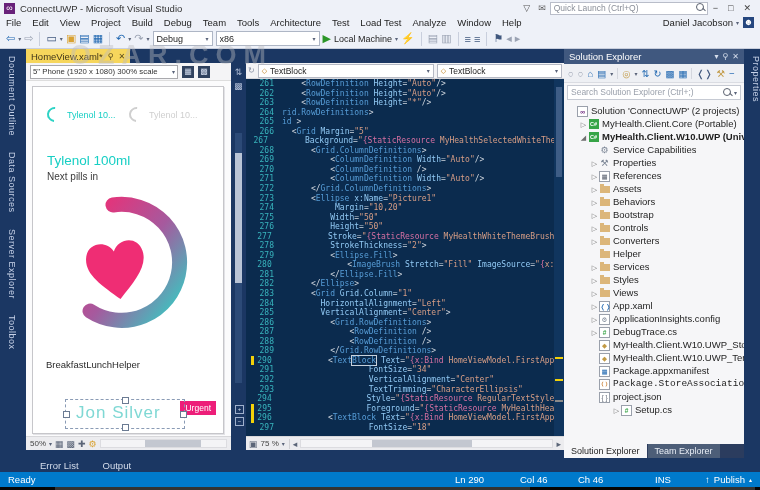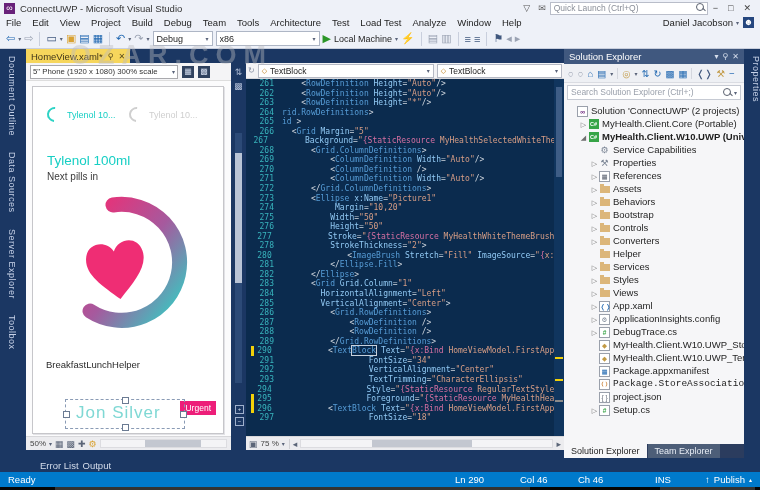--- a/index.html
+++ b/index.html
@@ -105,21 +105,21 @@
   .ticon{width:11px;height:10px;flex:none;display:inline-flex;align-items:center;justify-content:center;font-size:6.5px;}
   .ic-folder{width:10px;height:7px;background:#dcb67a;position:relative;display:inline-block;}
   .ic-folder::before{content:"";position:absolute;left:0;top:-2px;width:4px;height:2px;background:#dcb67a;}
   .ic-proj{background:#37a447;color:#fff;width:10px;height:10px;line-height:10px;text-align:center;font-size:5.5px;font-weight:bold;}
   .ic-box{width:9px;height:9px;border:1px solid #9aa0ab;background:#fff;line-height:9px;text-align:center;}
   #se-tabs{height:14px;display:flex;background:#2b3c5e;}
   .setab{font-size:9px;padding:0 7px;display:flex;align-items:center;}
   .setab.active{background:#f6f6f8;color:#1e1e1e;}
   .setab.inactive{background:#4d5e78;color:#e8edf5;margin-left:1px;}
   
-  #bottom-tabs{left:0;top:458px;width:760px;height:14px;display:flex;align-items:center;padding-left:40px;box-sizing:border-box;gap:4px;}
+  #bottom-tabs{left:0;top:458px;width:760px;height:14px;display:flex;align-items:center;padding-left:40px;box-sizing:border-box;gap:24px;}
   .btab{color:#d5ddeb;font-size:9.5px;}
   #statusbar{left:0;top:472px;width:760px;height:15px;background:#007acc;color:#fff;font-size:9.5px;display:flex;align-items:center;padding:0 8px;box-sizing:border-box;}
   #statusbar .f{position:absolute;}
   #taskbar{left:0;top:487px;width:760px;height:3px;background:#050505;}
   #taskbar .seg{position:absolute;top:0;height:3px;background:#333;}
   #watermark{left:70px;top:40px;width:560px;color:rgba(185,185,190,.42);font-size:27px;font-weight:bold;letter-spacing:7px;pointer-events:none;z-index:50;font-family:"Liberation Sans",sans-serif;}
 </style>
 </head>
 <body>
 
@@ -292,20 +292,21 @@
       <div class="cl"><span class="bar"></span><span class="gut">269</span><span class="txt">          &lt;<span class="t">ColumnDefinition</span> <span class="a">Width</span>=<span class="v">"Auto"</span>/&gt;</span></div>
       <div class="cl"><span class="bar"></span><span class="gut">270</span><span class="txt">          &lt;<span class="t">ColumnDefinition</span> /&gt;</span></div>
       <div class="cl"><span class="bar"></span><span class="gut">271</span><span class="txt">          &lt;<span class="t">ColumnDefinition</span> <span class="a">Width</span>=<span class="v">"Auto"</span>/&gt;</span></div>
       <div class="cl"><span class="bar"></span><span class="gut">272</span><span class="txt">      &lt;/<span class="t">Grid.ColumnDefinitions</span>&gt;</span></div>
       <div class="cl"><span class="bar"></span><span class="gut">273</span><span class="txt">      &lt;<span class="t">Ellipse</span> <span class="a">x:Name</span>=<span class="v">"Picture1"</span></span></div>
       <div class="cl"><span class="bar"></span><span class="gut">274</span><span class="txt">           <span class="a">Margin</span>=<span class="v">"10,20"</span></span></div>
       <div class="cl"><span class="bar"></span><span class="gut">275</span><span class="txt">          <span class="a">Width</span>=<span class="v">"50"</span></span></div>
       <div class="cl"><span class="bar"></span><span class="gut">276</span><span class="txt">          <span class="a">Height</span>=<span class="v">"50"</span></span></div>
       <div class="cl"><span class="bar"></span><span class="gut">277</span><span class="txt">          <span class="a">Stroke</span>=<span class="v">"<span class="k">{</span><span class="k">StaticResource</span> MyHealthWhiteThemeBrush<span class="k">}</span>"</span></span></div>
       <div class="cl"><span class="bar"></span><span class="gut">278</span><span class="txt">          <span class="a">StrokeThickness</span>=<span class="v">"2"</span>&gt;</span></div>
+      <div class="cl"><span class="bar"></span><span class="gut">279</span><span class="txt">          &lt;<span class="t">Ellipse.Fill</span>&gt;</span></div>
       <div class="cl"><span class="bar"></span><span class="gut">280</span><span class="txt">              &lt;<span class="t">ImageBrush</span> <span class="a">Stretch</span>=<span class="v">"Fill"</span> <span class="a">ImageSource</span>=<span class="v">"<span class="k">{</span>x:Bi</span></span></div>
       <div class="cl"><span class="bar"></span><span class="gut">281</span><span class="txt">          &lt;/<span class="t">Ellipse.Fill</span>&gt;</span></div>
       <div class="cl"><span class="bar"></span><span class="gut">282</span><span class="txt">      &lt;/<span class="t">Ellipse</span>&gt;</span></div>
       <div class="cl"><span class="bar"></span><span class="gut">283</span><span class="txt">      &lt;<span class="t">Grid</span> <span class="a">Grid.Column</span>=<span class="v">"1"</span></span></div>
       <div class="cl"><span class="bar"></span><span class="gut">284</span><span class="txt">        <span class="a">HorizontalAlignment</span>=<span class="v">"Left"</span></span></div>
       <div class="cl"><span class="bar"></span><span class="gut">285</span><span class="txt">        <span class="a">VerticalAlignment</span>=<span class="v">"Center"</span>&gt;</span></div>
       <div class="cl"><span class="bar"></span><span class="gut">286</span><span class="txt">          &lt;<span class="t">Grid.RowDefinitions</span>&gt;</span></div>
       <div class="cl"><span class="bar"></span><span class="gut">287</span><span class="txt">              &lt;<span class="t">RowDefinition</span> /&gt;</span></div>
       <div class="cl"><span class="bar"></span><span class="gut">288</span><span class="txt">              &lt;<span class="t">RowDefinition</span> /&gt;</span></div>
       <div class="cl"><span class="bar"></span><span class="gut">289</span><span class="txt">          &lt;/<span class="t">Grid.RowDefinitions</span>&gt;</span></div>
@@ -526,21 +527,21 @@
         </span>
         <span class="lbl">Package.StoreAssociation.xml</span>
       </div>
       <div class="trow" style="padding-left: 26px;">
         <span class="exp"></span>
         <span class="ticon">
           <span class="ic-box" style="color:#5b6270">{ }</span>
         </span>
         <span class="lbl">project.json</span>
       </div>
-      <div class="trow" style="padding-left: 26px;">
+      <div class="trow" style="padding-left: 10px; margin-left: 38px;">
         <span class="exp">▷</span>
         <span class="ticon">
           <span class="ic-box" style="color:#37a447;font-weight:bold">#</span>
         </span>
         <span class="lbl">Setup.cs</span>
       </div>
     </div>
   <div id="se-tabs">
       <span class="setab active">Solution Explorer</span>
       <span class="setab inactive">Team Explorer</span>

